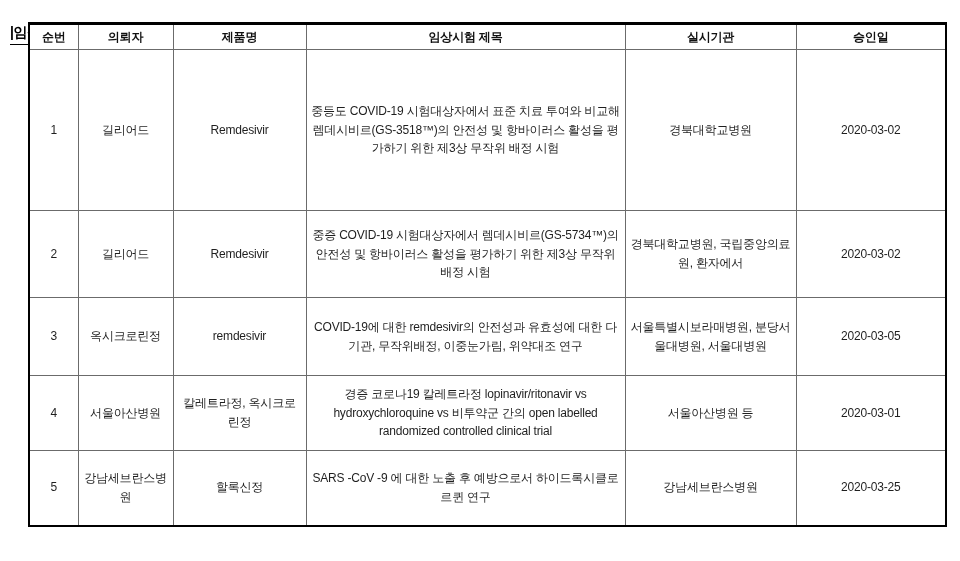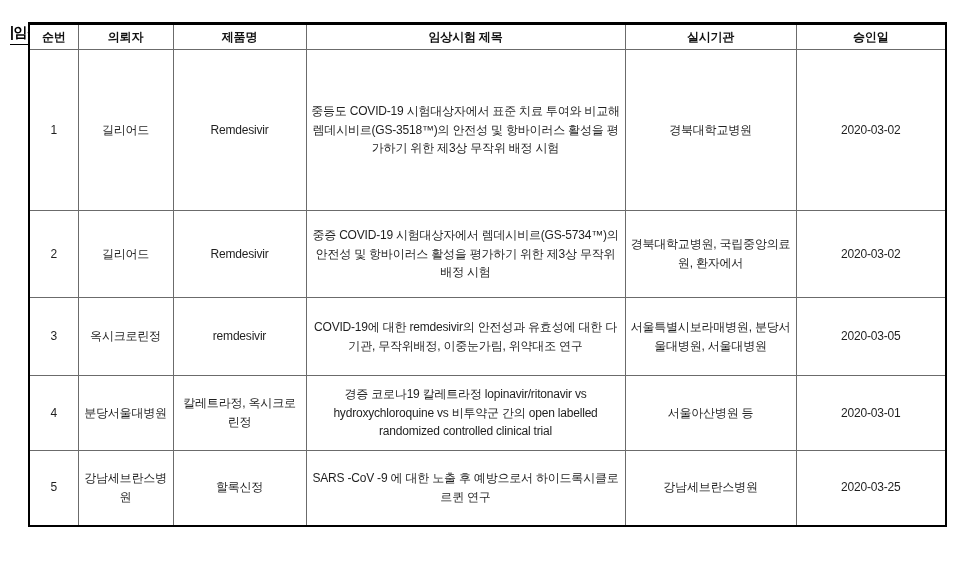--- a/index.html
+++ b/index.html
@@ -120,21 +120,21 @@
     <td>3</td>
     <td>옥시크로린정</td>
     <td>remdesivir</td>
     <td>COVID-19에 대한 remdesivir의 안전성과 유효성에 대한 다기관, 무작위배정, 이중눈가림, 위약대조 연구</td>
     <td>서울특별시보라매병원, 분당서울대병원, 서울대병원</td>
     <td>2020-03-05</td>
   </tr>
 
   <tr>
     <td>4</td>
-    <td>분당서울대병원</td>
+    <td>서울아산병원</td>
     <td>칼레트라정, 옥시크로린정</td>
     <td>경증 코로나19 칼레트라정 lopinavir/ritonavir vs hydroxychloroquine vs 비투약군 간의 open labelled randomized controlled clinical trial</td>
     <td>서울아산병원 등</td>
     <td>2020-03-01</td>
   </tr>
 
   <tr>
     <td>5</td>
     <td>강남세브란스병원</td>
     <td>할록신정</td>

